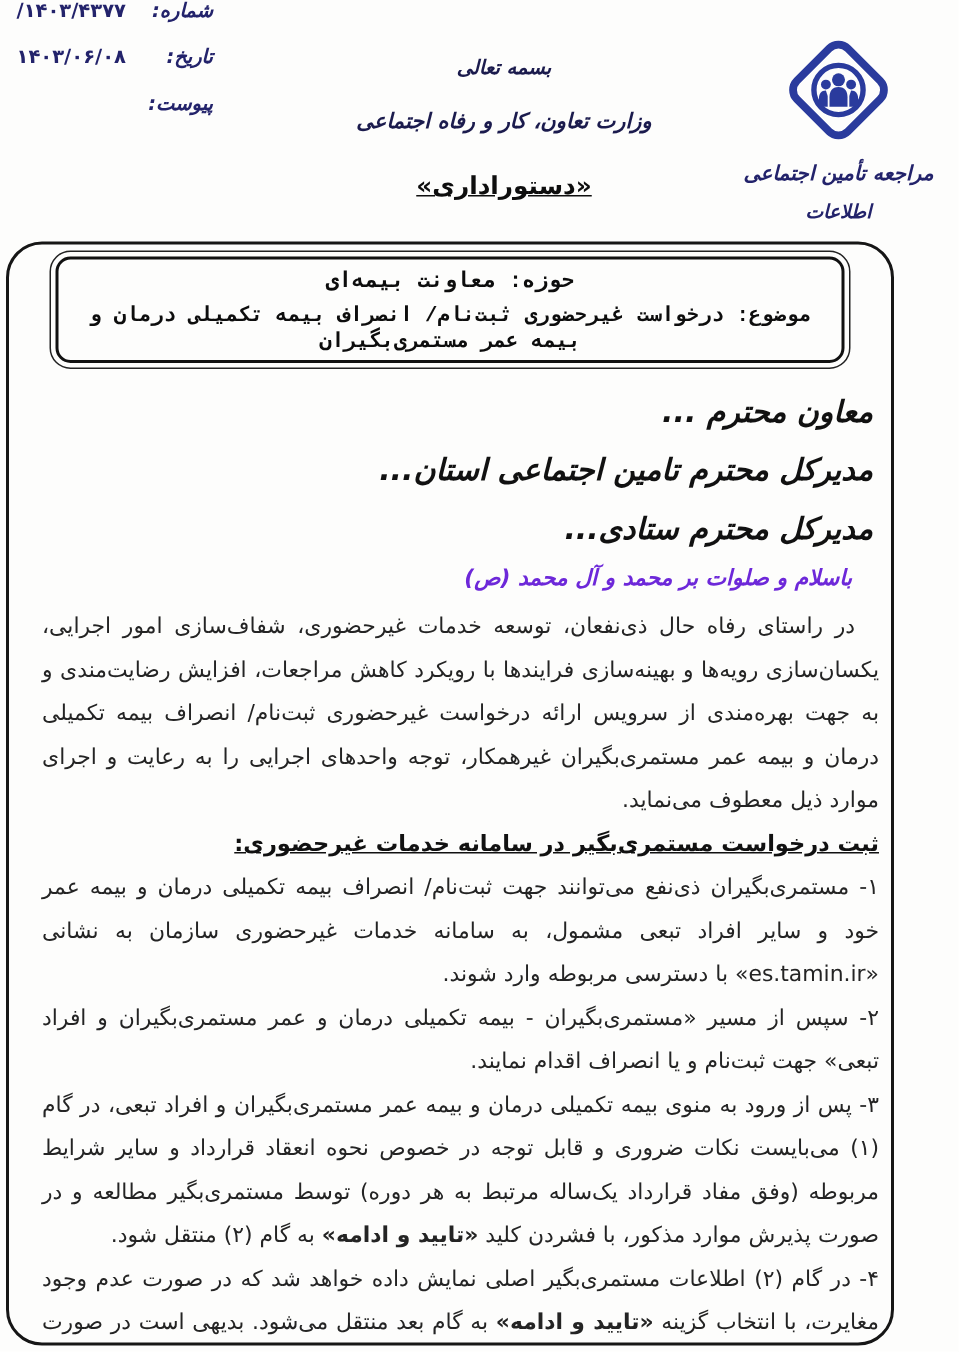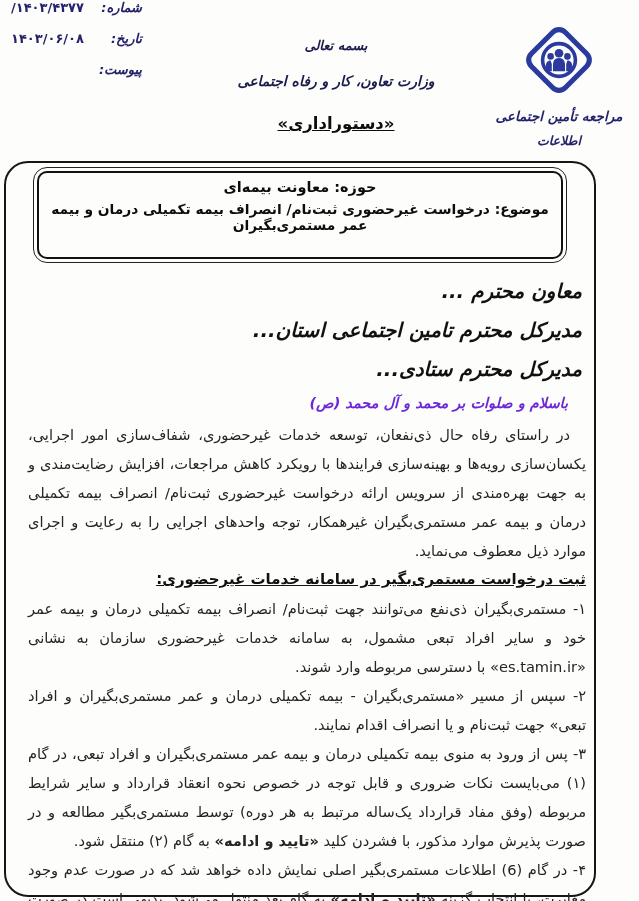--- a/index.html
+++ b/index.html
@@ -46,21 +46,21 @@
     background:#fdfdfc;
   }
   
   .subject-outer{
     width:534px;margin:4px auto 0;
     border:1.4px solid #222;border-radius:14px;padding:3px;
     box-sizing:border-box;
   }
   .subject-inner{
     border:2.3px solid #111;border-radius:10px;
-    padding:6px 10px 24px;text-align:center;direction:rtl;
+    padding:6px 10px 4px;text-align:center;direction:rtl;font-family:Liberation Mono, monospace;
   }
   .subject-line1{font-weight:700;font-size:14.5px;color:#0d0d0d;}
   .subject-line2{font-weight:700;font-size:13.8px;color:#0d0d0d;margin-top:6px;}
   
   .addressees{margin-top:15px;padding:0 12px 0 0;direction:rtl;text-align:right;}
   .addressee{
     font-style:italic;font-weight:700;font-size:20px;color:#111;
     line-height:26px;margin-bottom:13px;padding-left:20px;
   }
   .salutation{
@@ -142,18 +142,18 @@
       <div class="addressee">مدیرکل محترم ستادی...</div>
       <div class="salutation">باسلام و صلوات بر محمد و آل محمد (ص)</div>
     </div>
 
     <div class="body-text">
       <p class="intro">در راستای رفاه حال ذی‌نفعان، توسعه خدمات غیرحضوری، شفاف‌سازی امور اجرایی، یکسان‌سازی رویه‌ها و بهینه‌سازی فرایندها با رویکرد کاهش مراجعات، افزایش رضایت‌مندی و به جهت بهره‌مندی از سرویس ارائه درخواست غیرحضوری ثبت‌نام/ انصراف بیمه تکمیلی درمان و بیمه عمر مستمری‌بگیران غیرهمکار، توجه واحدهای اجرایی را به رعایت و اجرای موارد ذیل معطوف می‌نماید.</p>
       <p class="section-heading">ثبت درخواست مستمری‌بگیر در سامانه خدمات غیرحضوری:</p>
       <p><span>۱- مستمری‌بگیران ذی‌نفع می‌توانند جهت ثبت‌نام/ انصراف بیمه تکمیلی درمان و بیمه عمر خود و سایر افراد تبعی مشمول، به سامانه خدمات غیرحضوری سازمان به نشانی «es.tamin.ir» با دسترسی مربوطه وارد شوند.</span></p>
       <p><span>۲- سپس از مسیر «مستمری‌بگیران - بیمه تکمیلی درمان و عمر مستمری‌بگیران و افراد تبعی» جهت ثبت‌نام و یا انصراف اقدام نمایند.</span></p>
       <p><span>۳- پس از ورود به منوی بیمه تکمیلی درمان و بیمه عمر مستمری‌بگیران و افراد تبعی، در گام (۱) می‌بایست نکات ضروری و قابل توجه در خصوص نحوه انعقاد قرارداد و سایر شرایط مربوطه (وفق مفاد قرارداد یک‌ساله مرتبط به هر دوره) توسط مستمری‌بگیر مطالعه و در صورت پذیرش موارد مذکور، با فشردن کلید </span><span class="seg-bold">«تایید و ادامه»</span><span> به گام (۲) منتقل شود.</span></p>
-      <p><span>۴- در گام (6) اطلاعات مستمری‌بگیر اصلی نمایش داده خواهد شد که در صورت عدم وجود مغایرت، با انتخاب گزینه </span><span class="seg-bold">«تایید و ادامه»</span><span> به گام بعد منتقل می‌شود. بدیهی است در صورت وجود مغایرت در اطلاعات، می‌بایست مستمری‌بگیر جهت تکمیل یا اصلاح اطلاعات، به آخرین شعبه که وضعیت پرونده وی فعال است، مراجعه نماید.</span></p>
+      <p><span>۴- در گام (۲) اطلاعات مستمری‌بگیر اصلی نمایش داده خواهد شد که در صورت عدم وجود مغایرت، با انتخاب گزینه </span><span class="seg-bold">«تایید و ادامه»</span><span> به گام بعد منتقل می‌شود. بدیهی است در صورت وجود مغایرت در اطلاعات، می‌بایست مستمری‌بگیر جهت تکمیل یا اصلاح اطلاعات، به آخرین شعبه که وضعیت پرونده وی فعال است، مراجعه نماید.</span></p>
 
     </div>
 
   </div>
 </div>
 
 </body></html>

